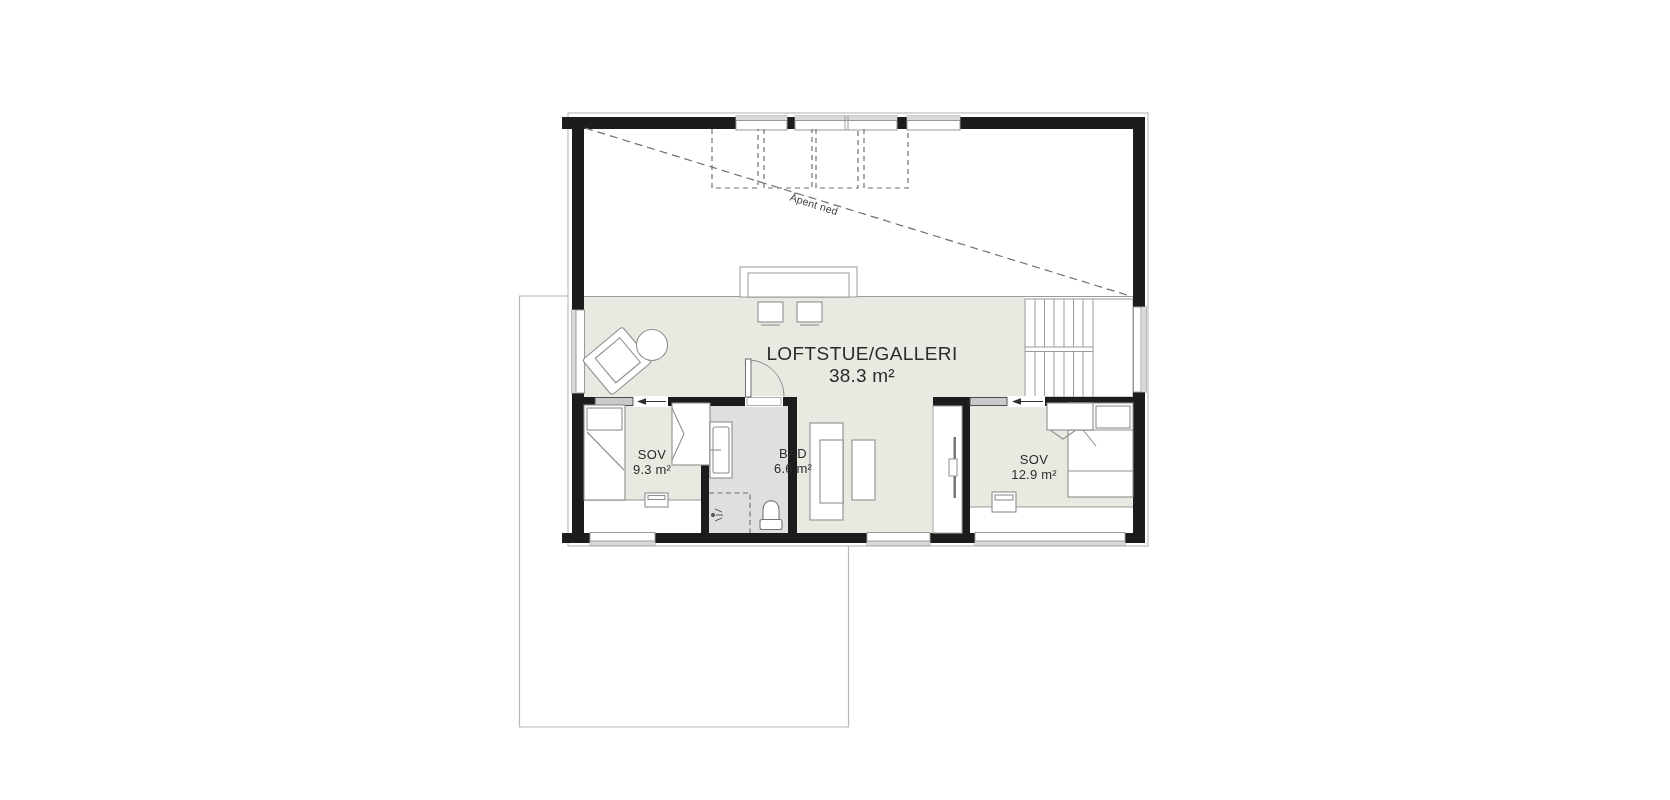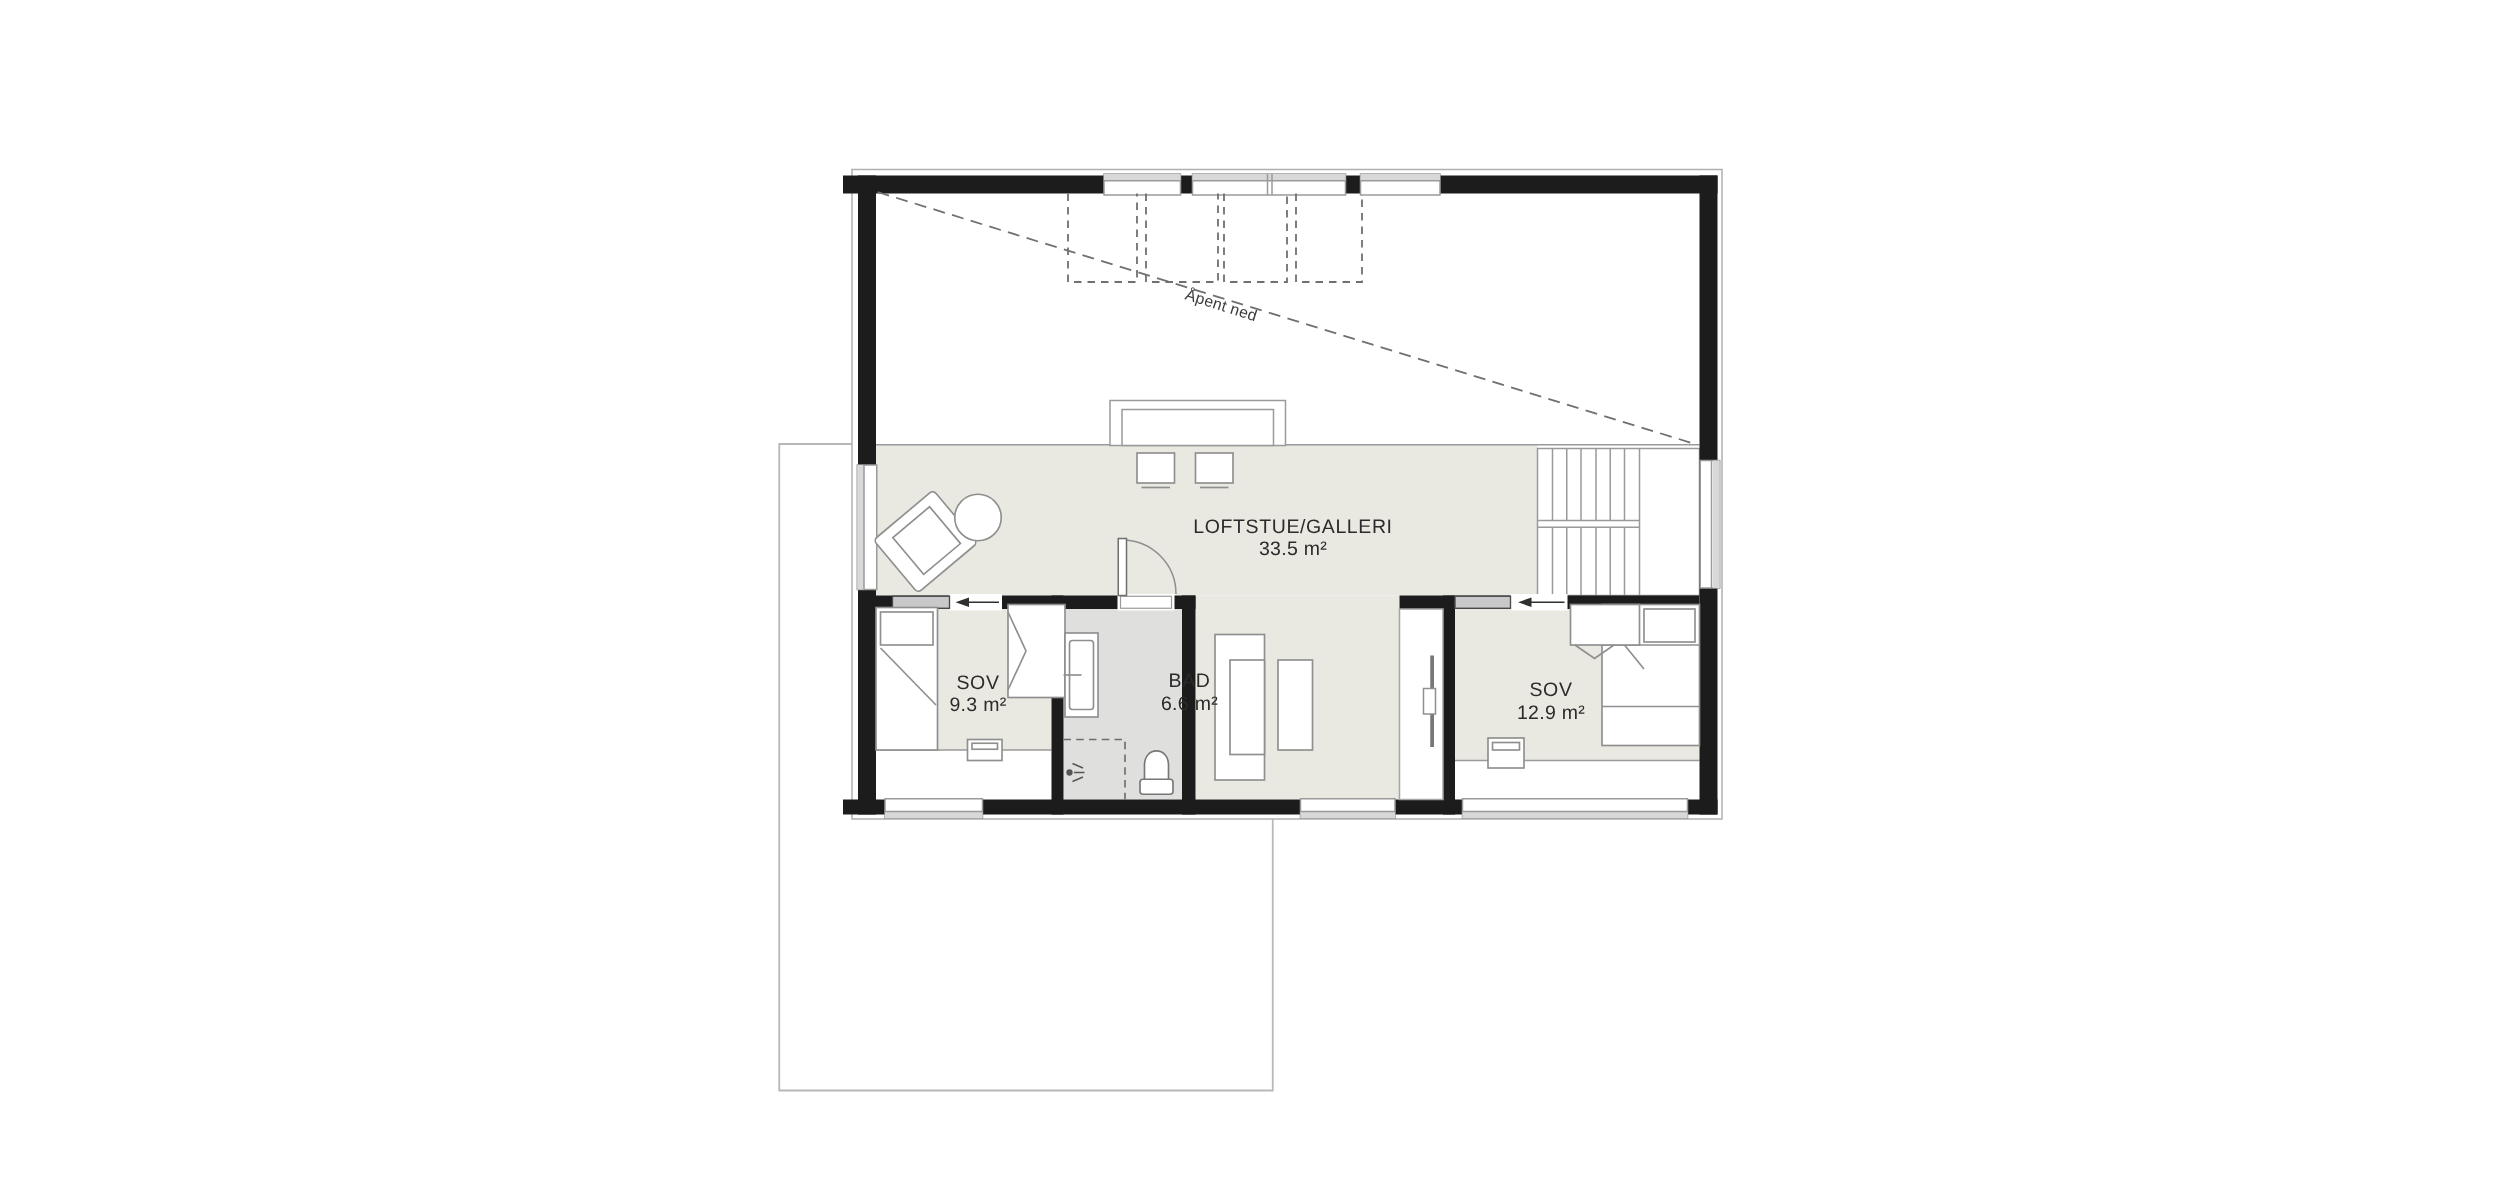--- a/index.html
+++ b/index.html
@@ -229,23 +229,23 @@
       <rect x="1047" y="403" width="46" height="27"></rect>
       <path d="M1050 430 L1063 439 L1076 430" fill="none"></path>
     </g>
     <g>
       <rect x="992" y="492" width="24" height="20"></rect>
       <rect x="995" y="495" width="18" height="5"></rect>
     </g>
   </g>
 </svg>
 
-<div class="label" style="left:762px;top:343px;width:200px;font-size:13px;">
+<div class="label" style="left:762px;top:343px;width:200px;font-size:19px;">
   <div>LOFTSTUE/GALLERI</div>
-  <div class="area">33.5 m²</div>
+  <div class="area">38.3 m²</div>
 </div>
 
 <div class="label" style="left:592px;top:447px;width:120px;font-size:13px;">
   <div>SOV</div>
   <div class="area">9.3 m²</div>
 </div>
 
 <div class="label" style="left:733px;top:446px;width:120px;font-size:13px;">
   <div>BAD</div>
   <div class="area">6.6 m²</div>

